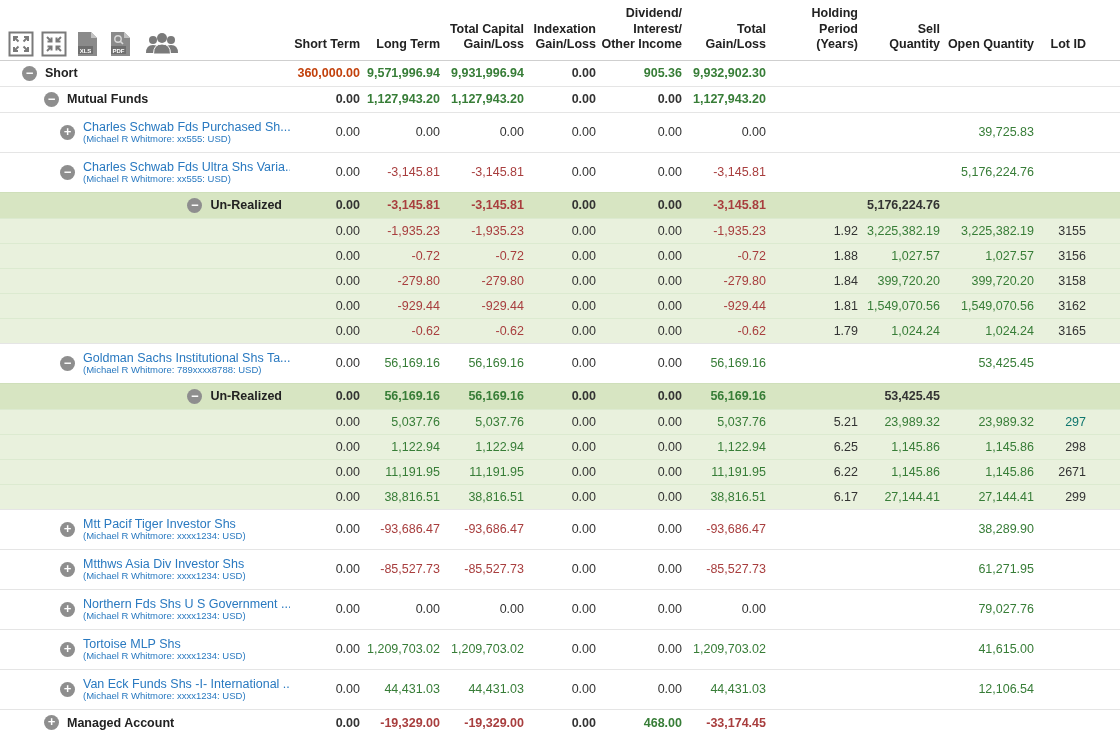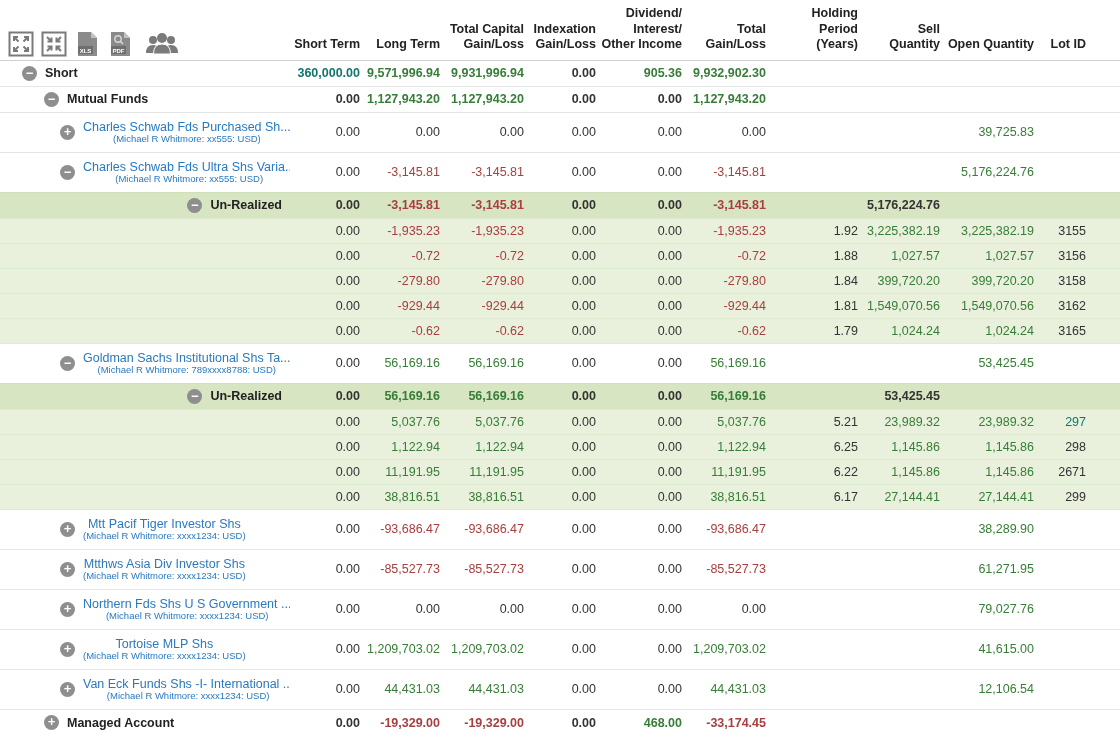--- a/index.html
+++ b/index.html
@@ -35,21 +35,21 @@
   tr.row-lot     { height:25px; border-top:1px solid #dcead0; }
   tr.bold td { font-weight:bold; }
 
   .name-wrap { display:flex; align-items:center; gap:8px; }
   .name-wrap.right { justify-content:flex-end; padding-right:8px; }
 
   .toggle { flex:0 0 auto; width:15px; height:15px; border-radius:50%;
             background:#8e8e8e; color:#fff; font-size:12px; font-weight:bold;
             line-height:14px; text-align:center; cursor:pointer;
             font-family:"DejaVu Sans Mono", monospace; }
-  .fund-label { font-weight:normal; line-height:1.15;text-align:center; }
+  .fund-label { font-weight:normal; line-height:1.15; }
   .fund-title { font-size:12.5px; cursor:pointer; }
   .fund-sub { font-size:9.5px; }
   .group-label { font-size:12.5px; font-weight:bold; color:#222; }
   .unreal-label { font-size:12.5px; font-weight:bold; color:#222; }
 </style>
 </head>
 <body>
 
 <div class="report">
   <table>
@@ -165,21 +165,21 @@
         </tr>
     </thead>
     <tbody id="table-body">
         <tr class="row-group bold">
           <td class="name-cell">
             <div class="name-wrap" style="padding-left: 22px;">
               <span class="toggle">−</span>
               <span class="group-label">Short</span>
             </div>
           </td>
-          <td style="color: #0f766e;">360,000.00</td>
+          <td style="color: #c2410c;">360,000.00</td>
           <td style="color: rgb(55, 125, 55);">9,571,996.94</td>
           <td style="color: rgb(55, 125, 55);">9,931,996.94</td>
           <td style="color: rgb(51, 51, 51);">0.00</td>
           <td style="color: rgb(55, 125, 55);">905.36</td>
           <td style="color: rgb(55, 125, 55);">9,932,902.30</td>
           <td></td>
           <td></td>
           <td></td>
           <td class="lot-cell"></td>
         </tr>

